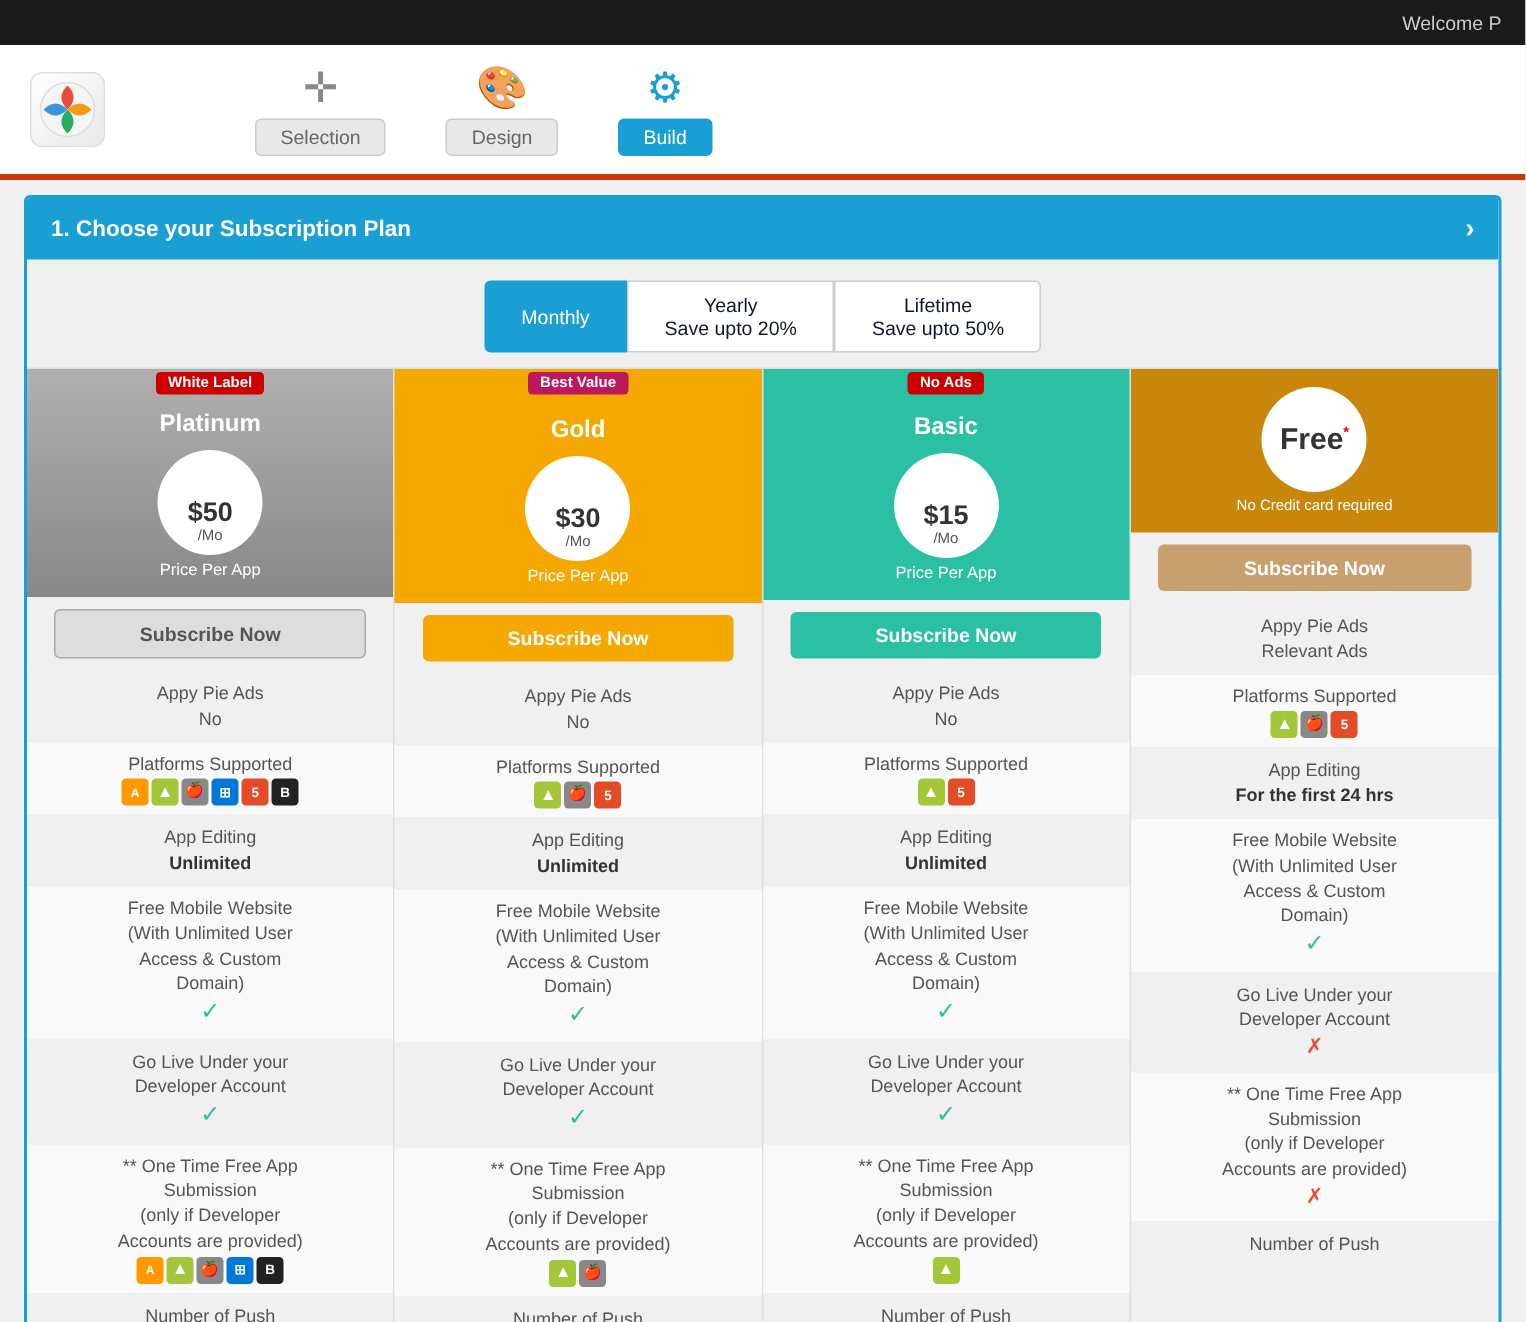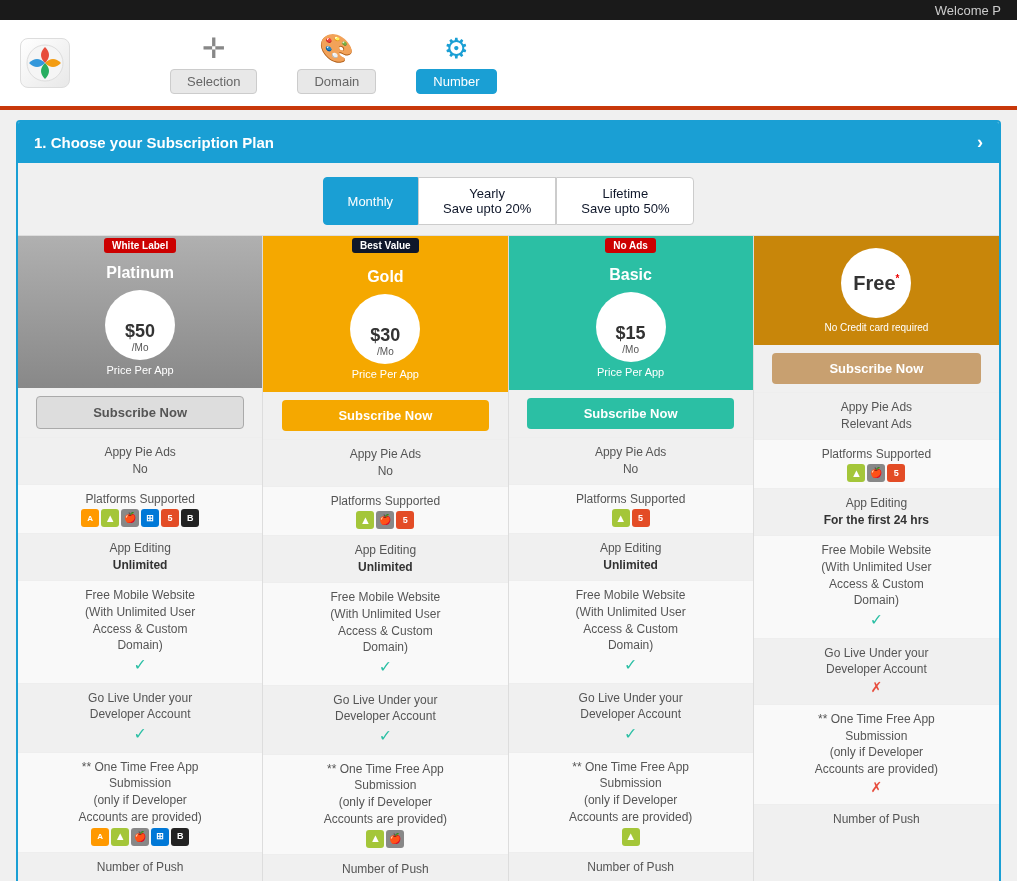--- a/index.html
+++ b/index.html
@@ -1,21 +1,21 @@
 <!DOCTYPE html>
 <html><head>
   <meta charset="utf-8">
   <style>
     * { box-sizing: border-box; margin: 0; padding: 0; }
     body { font-family: Arial, sans-serif; font-size: 13px; background: #f0f0f0; }
 
     
     .top-bar {
       background: #1a1a1a;
-      height: 20px;
+      height: 30px;
       display: flex;
       align-items: center;
       justify-content: flex-end;
       padding: 0 16px;
     }
     .top-bar-welcome { color: #ccc; font-size: 13px; }
 
     
     .header {
       background: #fff;
@@ -140,21 +140,21 @@
       font-size: 10px;
       font-weight: bold;
       color: #fff;
       padding: 2px 8px;
       border-radius: 3px;
       margin-bottom: 2px;
       position: absolute;
       top: 2px;
     }
     .badge-white { background: #c00; }
-    .badge-best { background: #0f172a; }
+    .badge-best { background: #be185d; }
     .badge-noads { background: #c00; }
 
     .plan-name {
       font-size: 16px;
       font-weight: bold;
       color: #555;
       margin-top: 20px;
       margin-bottom: 4px;
     }
 
@@ -267,25 +267,25 @@
     </svg>
   </div>
 
   <div class="steps-nav">
     <div class="step-item">
       <div class="step-icon">✛</div>
       <div class="step-label">Selection</div>
     </div>
     <div class="step-item">
       <div class="step-icon">🎨</div>
-      <div class="step-label">Domain</div>
+      <div class="step-label">Design</div>
     </div>
     <div class="step-item active">
       <div class="step-icon">⚙</div>
-      <div class="step-label">Number</div>
+      <div class="step-label">Build</div>
     </div>
   </div>
 </div>
 
 <div class="main-content">
   <div class="subscription-panel">
 
     <div class="panel-header">
       <span>1. Choose your Subscription Plan</span>
       <span class="panel-header-arrow">›</span>

